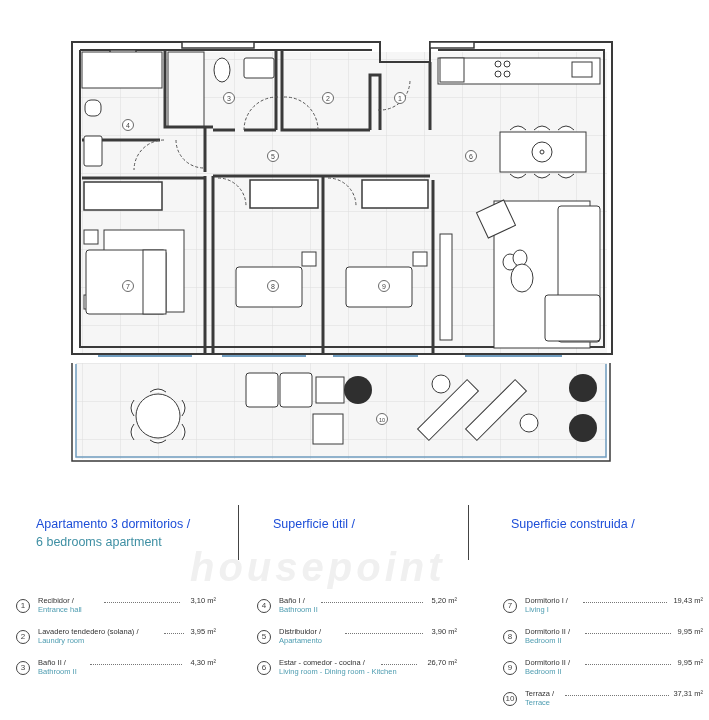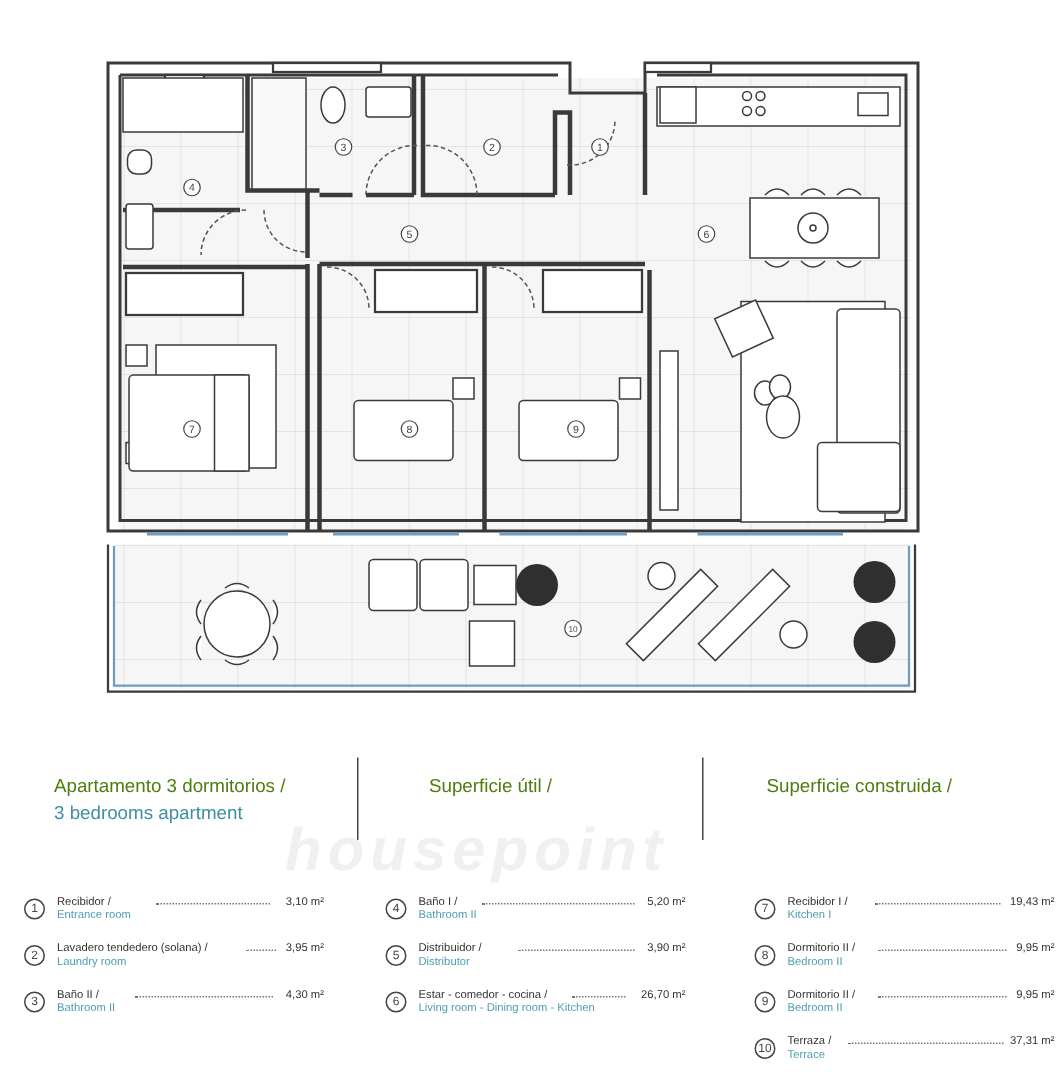--- a/index.html
+++ b/index.html
@@ -1,20 +1,20 @@
 <!DOCTYPE html>
 <html><head>
 <meta charset="utf-8">
 <style>
   html,body{margin:0;padding:0;background:#ffffff;}
   body{width:709px;height:720px;position:relative;overflow:hidden;font-family:"Liberation Sans",sans-serif;color:#2b2b2b;}
   #plan{position:absolute;left:0;top:0;}
   .summary{position:absolute;top:505px;left:0;width:709px;height:70px;}
   .sum-col{position:absolute;top:10px;}
-  .sum-title{font-size:12.5px;color:#4d7c0f;line-height:18px;}
+  .sum-title{font-size:12.5px;color:#1d4ed8;line-height:18px;}
   .sum-sub{font-size:12.5px;color:#3e8fa3;line-height:18px;}
   .vdiv{position:absolute;top:0;width:1px;height:55px;background:#444;}
   .legend{position:absolute;top:596px;}
   .lg-item{position:relative;height:31px;width:200px;}
   .lg-num{position:absolute;left:0;top:3px;width:12px;height:12px;border:1px solid #444;border-radius:50%;font-size:8px;line-height:12px;text-align:center;color:#444;}
   .lg-es{position:absolute;left:22px;top:0;font-size:7.5px;color:#333;white-space:nowrap;}
   .lg-en{position:absolute;left:22px;top:9px;font-size:7.5px;color:#4f9db1;white-space:nowrap;}
   .lg-dots{position:absolute;top:6px;border-bottom:1px dotted #777;}
   .lg-area{position:absolute;right:0;top:0;font-size:7.5px;color:#333;white-space:nowrap;}
   .watermark{position:absolute;left:190px;top:545px;font-size:40px;color:#f0f0f0;letter-spacing:4px;font-weight:bold;font-style:italic;}
@@ -176,39 +176,39 @@
       <circle cx="384" cy="286" r="5.5" fill="#fff" stroke="#444" stroke-width="0.8"></circle>
       <text x="384" y="288.5" text-anchor="middle" font-size="7" fill="#444" font-family="Liberation Sans, sans-serif">9</text>
       <circle cx="382" cy="419" r="5.5" fill="#fff" stroke="#444" stroke-width="0.8"></circle>
       <text x="382" y="421.5" text-anchor="middle" font-size="5.5" fill="#444" font-family="Liberation Sans, sans-serif">10</text>
     </g>
 </svg>
 
 <div class="summary">
   <div class="sum-col" style="left:36px;">
     <div class="sum-title">Apartamento 3 dormitorios /</div>
-    <div class="sum-sub">3 bedrooms apartment</div>
+    <div class="sum-sub">6 bedrooms apartment</div>
   </div>
   <div class="vdiv" style="left:238px;"></div>
-  <div class="sum-col" style="left:286px;">
+  <div class="sum-col" style="left:273px;">
     <div class="sum-title">Superficie útil /</div>
   </div>
   <div class="vdiv" style="left:468px;"></div>
   <div class="sum-col" style="left:511px;">
     <div class="sum-title">Superficie construida /</div>
   </div>
 </div>
 
 <div class="watermark">housepoint</div>
 
 <div class="legend" style="left:16px;">
   <div class="lg-item">
       <div class="lg-num">1</div>
       <div class="lg-es">Recibidor /</div>
-      <div class="lg-en">Entrance room</div>
+      <div class="lg-en">Entrance hall</div>
       <div class="lg-dots" style="left:88px;width:76px;"></div>
       <div class="lg-area">3,10 m²</div>
     </div>
   <div class="lg-item">
       <div class="lg-num">2</div>
       <div class="lg-es">Lavadero tendedero (solana) /</div>
       <div class="lg-en">Laundry room</div>
       <div class="lg-dots" style="left:148px;width:20px;"></div>
       <div class="lg-area">3,95 m²</div>
     </div>
@@ -225,38 +225,38 @@
   <div class="lg-item">
       <div class="lg-num">4</div>
       <div class="lg-es">Baño I /</div>
       <div class="lg-en">Bathroom II</div>
       <div class="lg-dots" style="left:64px;width:102px;"></div>
       <div class="lg-area">5,20 m²</div>
     </div>
   <div class="lg-item">
       <div class="lg-num">5</div>
       <div class="lg-es">Distribuidor /</div>
-      <div class="lg-en">Distributor</div>
+      <div class="lg-en">Apartamento</div>
       <div class="lg-dots" style="left:88px;width:78px;"></div>
       <div class="lg-area">3,90 m²</div>
     </div>
   <div class="lg-item">
       <div class="lg-num">6</div>
       <div class="lg-es">Estar - comedor - cocina /</div>
       <div class="lg-en">Living room - Dining room - Kitchen</div>
       <div class="lg-dots" style="left:124px;width:36px;"></div>
       <div class="lg-area">26,70 m²</div>
     </div>
 </div>
 
 <div class="legend" style="left:503px;">
   <div class="lg-item">
       <div class="lg-num">7</div>
-      <div class="lg-es">Recibidor I /</div>
-      <div class="lg-en">Kitchen I</div>
+      <div class="lg-es">Dormitorio I /</div>
+      <div class="lg-en">Living I</div>
       <div class="lg-dots" style="left:80px;width:84px;"></div>
       <div class="lg-area">19,43 m²</div>
     </div>
   <div class="lg-item">
       <div class="lg-num">8</div>
       <div class="lg-es">Dormitorio II /</div>
       <div class="lg-en">Bedroom II</div>
       <div class="lg-dots" style="left:82px;width:86px;"></div>
       <div class="lg-area">9,95 m²</div>
     </div>

